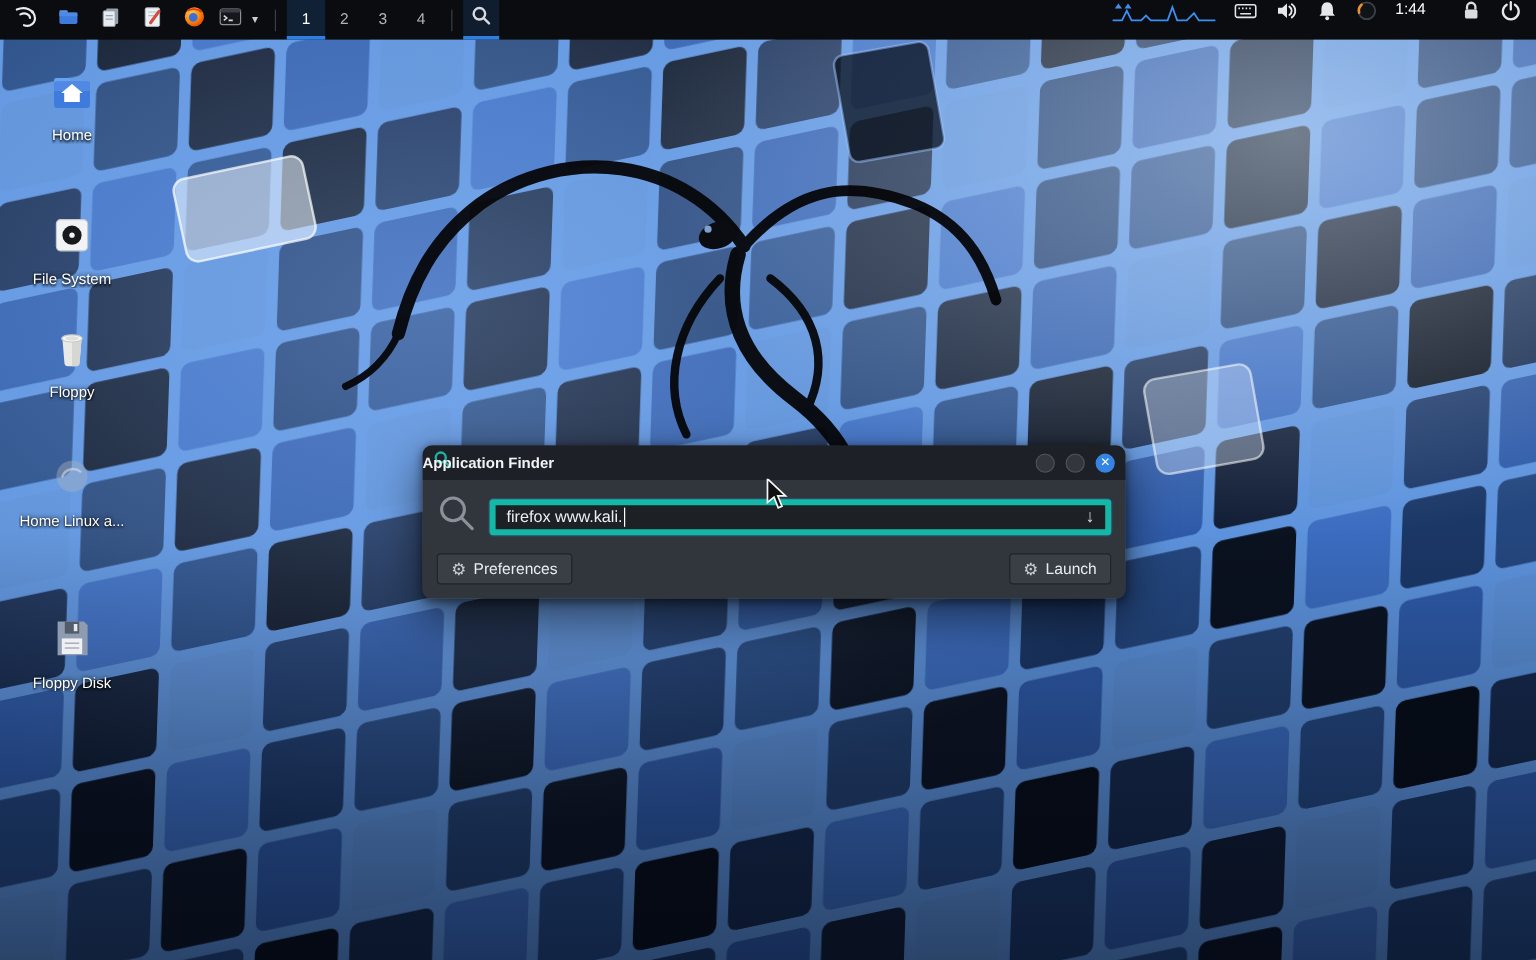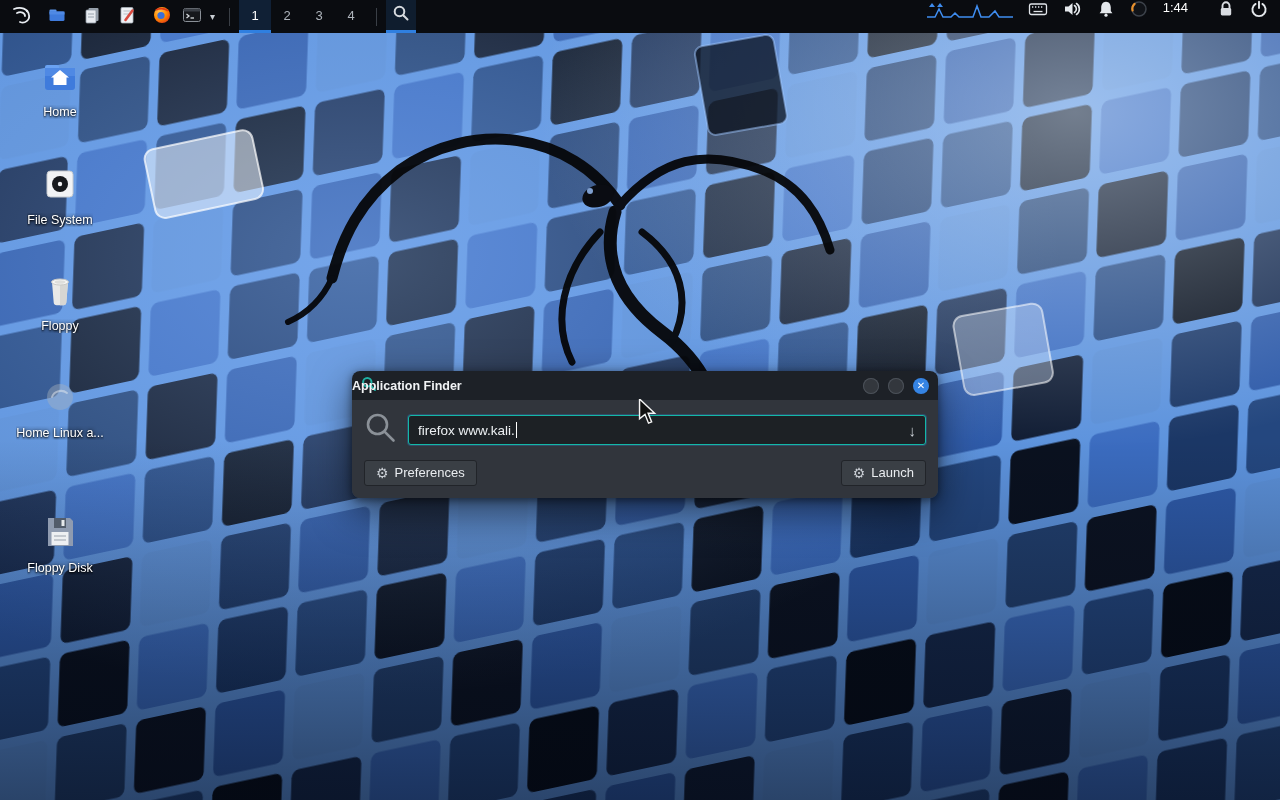--- a/index.html
+++ b/index.html
@@ -39,21 +39,21 @@
   .titlebar { height:29px; background:#1d2127; border-radius:8px 8px 0 0; position:relative;
     display:flex; align-items:center; padding:0 9px; }
   .title { position:absolute; left:0; right:0; text-align:left; font-size:12.5px; font-weight:bold; color:#f1f3f5; }
   .winbtns { margin-left:auto; display:flex; align-items:center; gap:9px; z-index:2; }
   .wbtn { width:16px; height:16px; border-radius:50%; background:#33373d;
     box-shadow:inset 0 0 0 1px #4b5159; cursor:pointer; }
   .wbtn.close { background:#3584e4; box-shadow:none; color:#ffffff; font-size:10px; font-weight:bold;
     display:flex; align-items:center; justify-content:center; line-height:1; }
   .dbody { background:#31353c; border-radius:0 0 8px 8px; padding:11px 12px 12px; }
   .row1 { display:flex; align-items:center; gap:10px; }
-  .searchbox { flex:1; height:30px; background:#1d2125; border:1px solid #14b8a6;
+  .searchbox { flex:1; height:30px; background:#1d2125; border:5px solid #14b8a6;
     box-shadow:0 0 0 1px rgba(45,127,211,.30); border-radius:3px;
     display:flex; align-items:center; padding:0 9px; color:#eceff2; font-size:13.5px; cursor:text;text-align:right; }
   .caret { width:1px; height:16px; background:#ffffff; margin-left:1px; animation:blink 1.1s steps(1) infinite; }
   @keyframes blink { 50% { opacity:0; } }
   .combo { margin-left:auto; color:#ced3d9; font-size:15px; cursor:pointer; }
   .row2 { margin-top:11px; display:flex; justify-content:space-between; }
   .btn { display:flex; align-items:center; gap:6px; background:#3a3f45; border:1px solid #212429;
     border-radius:3px; color:#e9ecef; font-size:13px; padding:4px 11px 5px; cursor:pointer; }
   .btn .bicon { font-size:14px; color:#c9ced4; line-height:1; }
 
@@ -287,21 +287,21 @@
     <svg width="40" height="40" viewBox="0 0 40 40">
       <rect x="5" y="9" width="14" height="6" rx="2" fill="#6aa2f2"></rect>
       <rect x="5" y="12" width="30" height="22" rx="3" fill="#3f7bdc"></rect>
       <rect x="5" y="12" width="30" height="8" fill="#4f89e4"></rect>
       <polygon points="20,14 29,21.5 26.5,21.5 26.5,29 13.5,29 13.5,21.5 11,21.5" fill="#ffffff"></polygon>
     </svg>
   </span>
   <span class="lbl">Home</span>
 </div>
 
-<div class="dicon" style="top:164px">
+<div class="dicon" style="top:176px">
   <span>
     <svg width="40" height="40" viewBox="0 0 40 40">
       <rect x="7" y="7" width="26" height="26" rx="3.5" fill="#f2f3f5" stroke="#c5c9cf" stroke-width="1"></rect>
       <circle cx="20" cy="20" r="8" fill="#17191d"></circle>
       <circle cx="20" cy="20" r="2.2" fill="#f2f3f5"></circle>
     </svg>
   </span>
   <span class="lbl">File System</span>
 </div>
 

